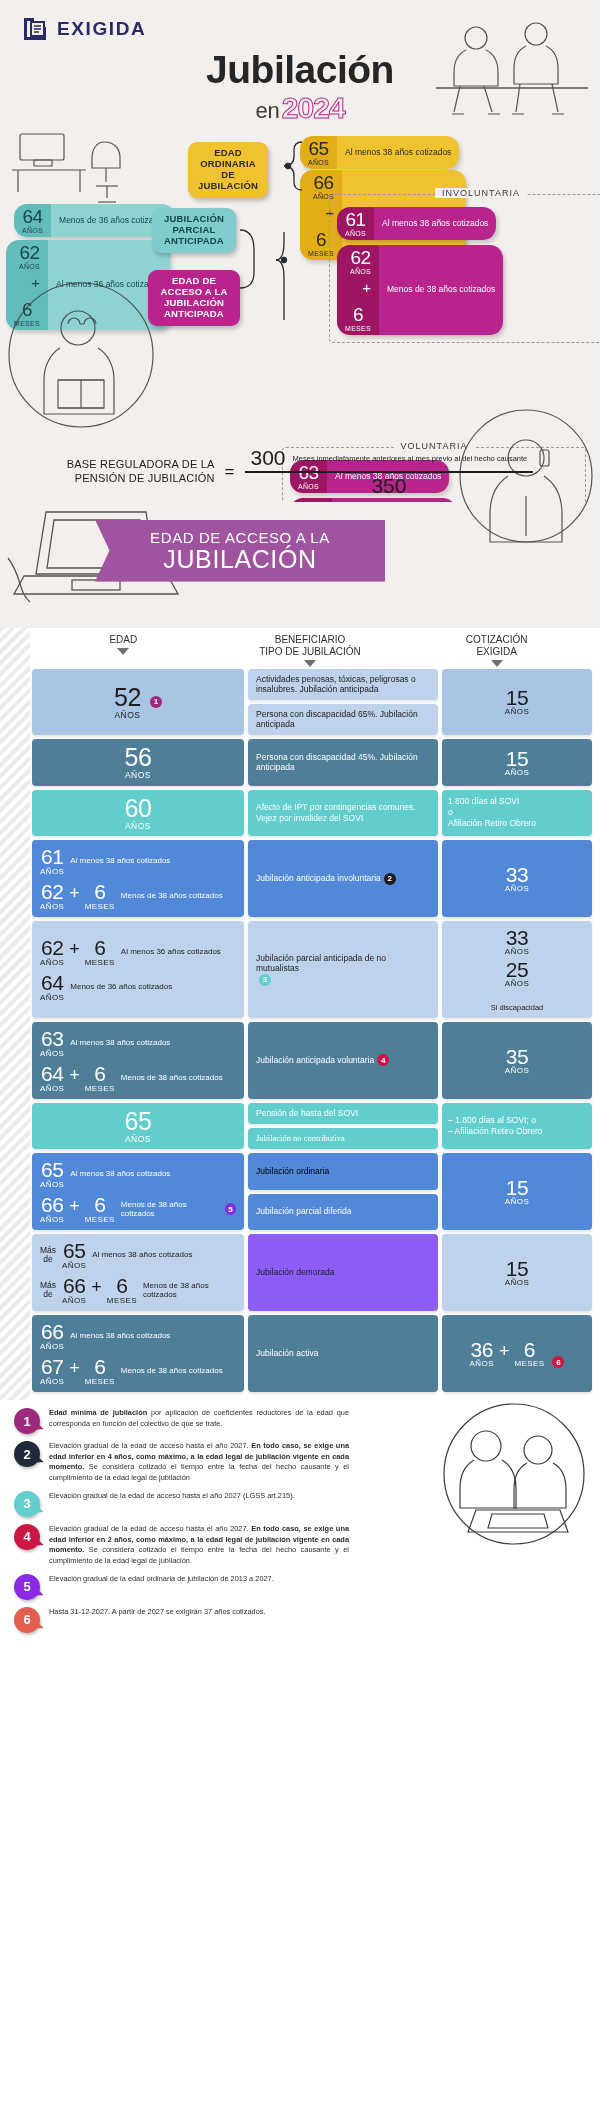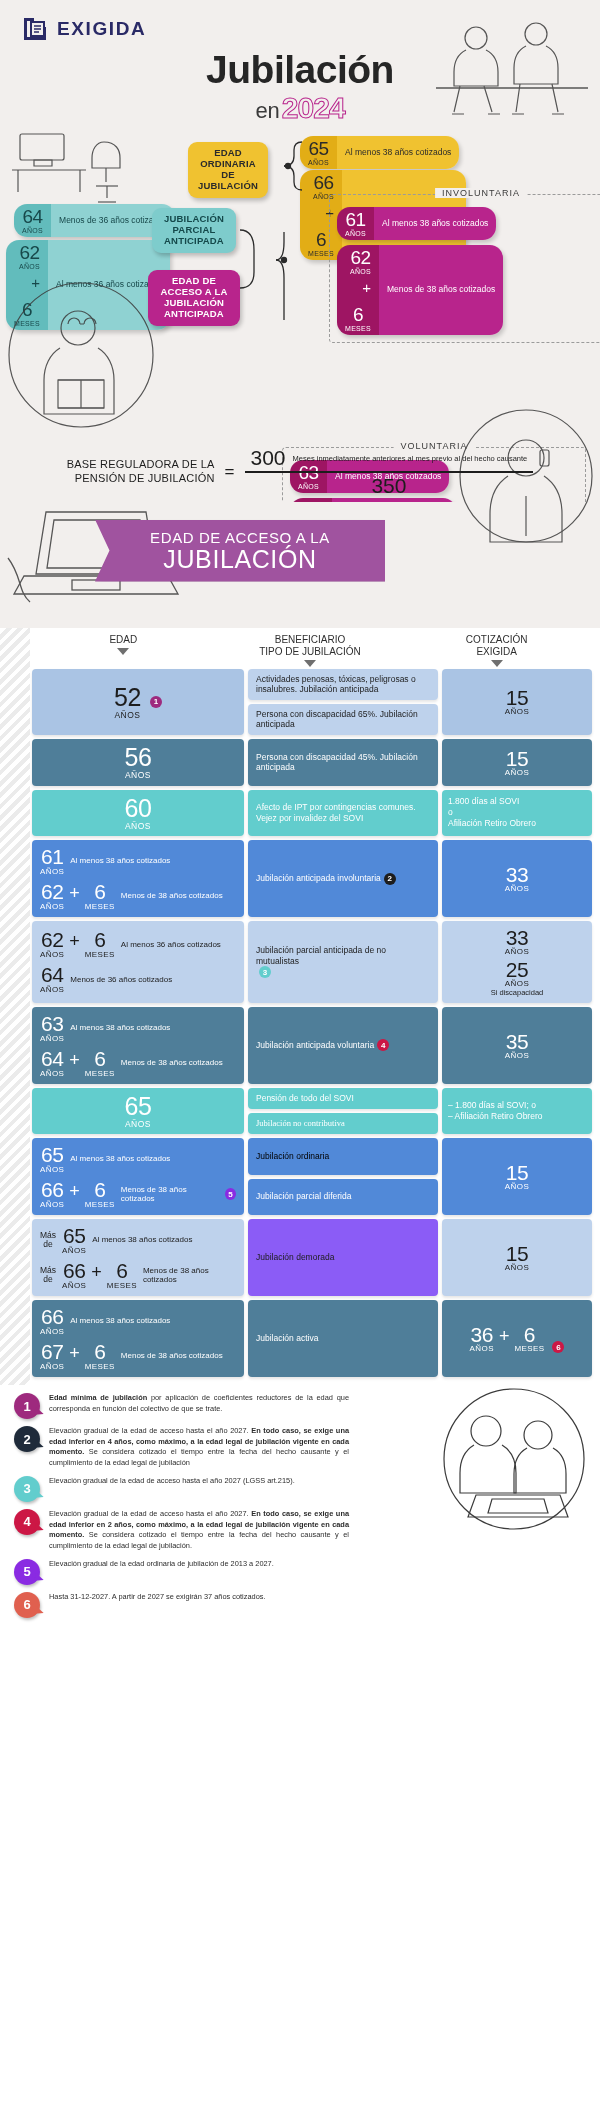--- a/index.html
+++ b/index.html
@@ -163,21 +163,21 @@
   .age-num .plus{font-size:18px;padding-bottom:7px;}
   .age-pre{font-size:8.5px;line-height:1.05;text-align:center;}
   .age-note{font-size:8px;line-height:1.18;}
   .age-solo{width:100%;text-align:center;}
   .age-solo .big{font-size:25px;}
   .age-solo .unit{font-size:8.5px;letter-spacing:.5px;}
   .mid-txt{font-size:8.5px;line-height:1.25;}
   .cot-num{font-size:21px;line-height:1;letter-spacing:-.5px;}
   .cot-unit{font-size:8px;letter-spacing:.4px;}
   .cot-txt{font-size:8.5px;line-height:1.3;text-align:left;width:100%;}
-  .cot-sub{font-size:7.5px;margin-top:1px;}
+  .cot-sub{font-size:7.5px;margin-top:16px;}
   .cot-row{display:flex;align-items:flex-end;gap:5px;justify-content:center;}
   .cot-row .grp{display:flex;flex-direction:column;align-items:center;line-height:1;}
   .cot-row .plus{font-size:18px;padding-bottom:6px;}
 
   .mark{
     display:inline-flex;align-items:center;justify-content:center;
     width:12px;height:12px;border-radius:50%;color:#fff;
     font-size:8px;font-weight:bold;vertical-align:middle;margin-left:3px;
   }
 
@@ -688,21 +688,21 @@
                 <span class="grp">
                   <span class="big">65</span>
                   <span class="unit">AÑOS</span>
                 </span>
               </span>
             </div>
           </div>
           <div class="mid-stack">
             <div class="cell mid" style="background: rgb(98, 205, 205); color: rgb(255, 255, 255);">
               <div style="display:flex;align-items:center;flex-wrap:wrap;">
-                <span class="mid-txt">Pensión de todo del SOVI</span>
+                <span class="mid-txt">Pensión de hasta del SOVI</span>
               </div>
             </div>
             <div class="cell mid" style="background: rgb(98, 205, 205); color: rgb(255, 255, 255);">
               <div style="display:flex;align-items:center;flex-wrap:wrap;font-family:Liberation Serif, serif;">
                 <span class="mid-txt">Jubilación no contributiva</span>
               </div>
             </div>
           </div>
           <div class="cell cot" style="background: rgb(98, 205, 205); color: rgb(255, 255, 255);">
             <span class="cot-txt">– 1.800 días al SOVI; o<br>– Afiliación Retiro Obrero</span>

